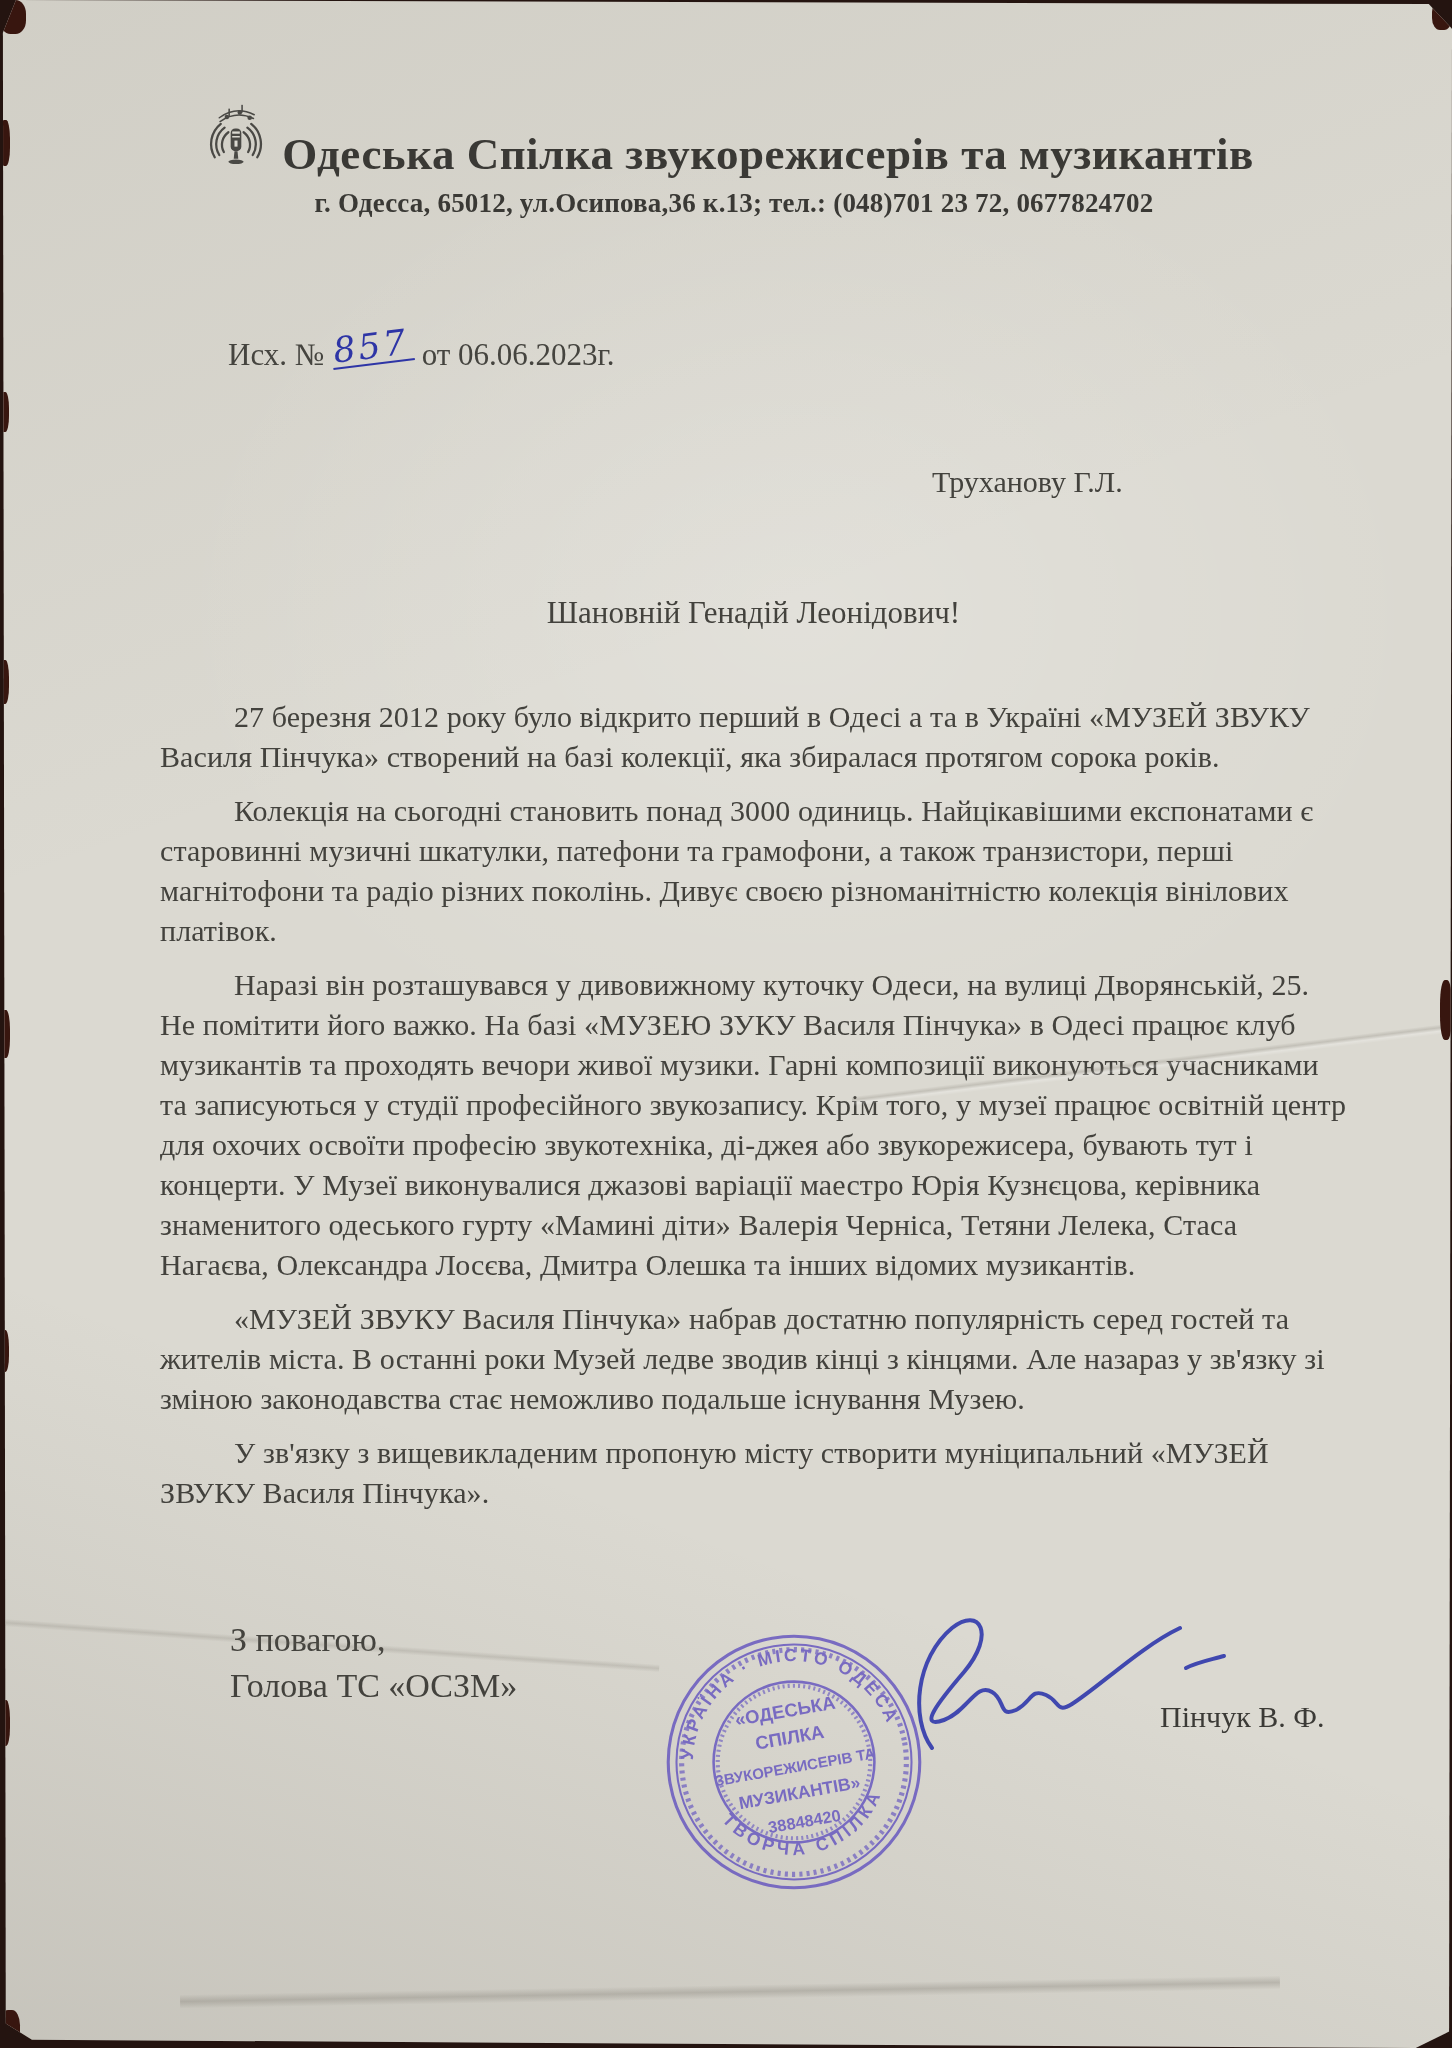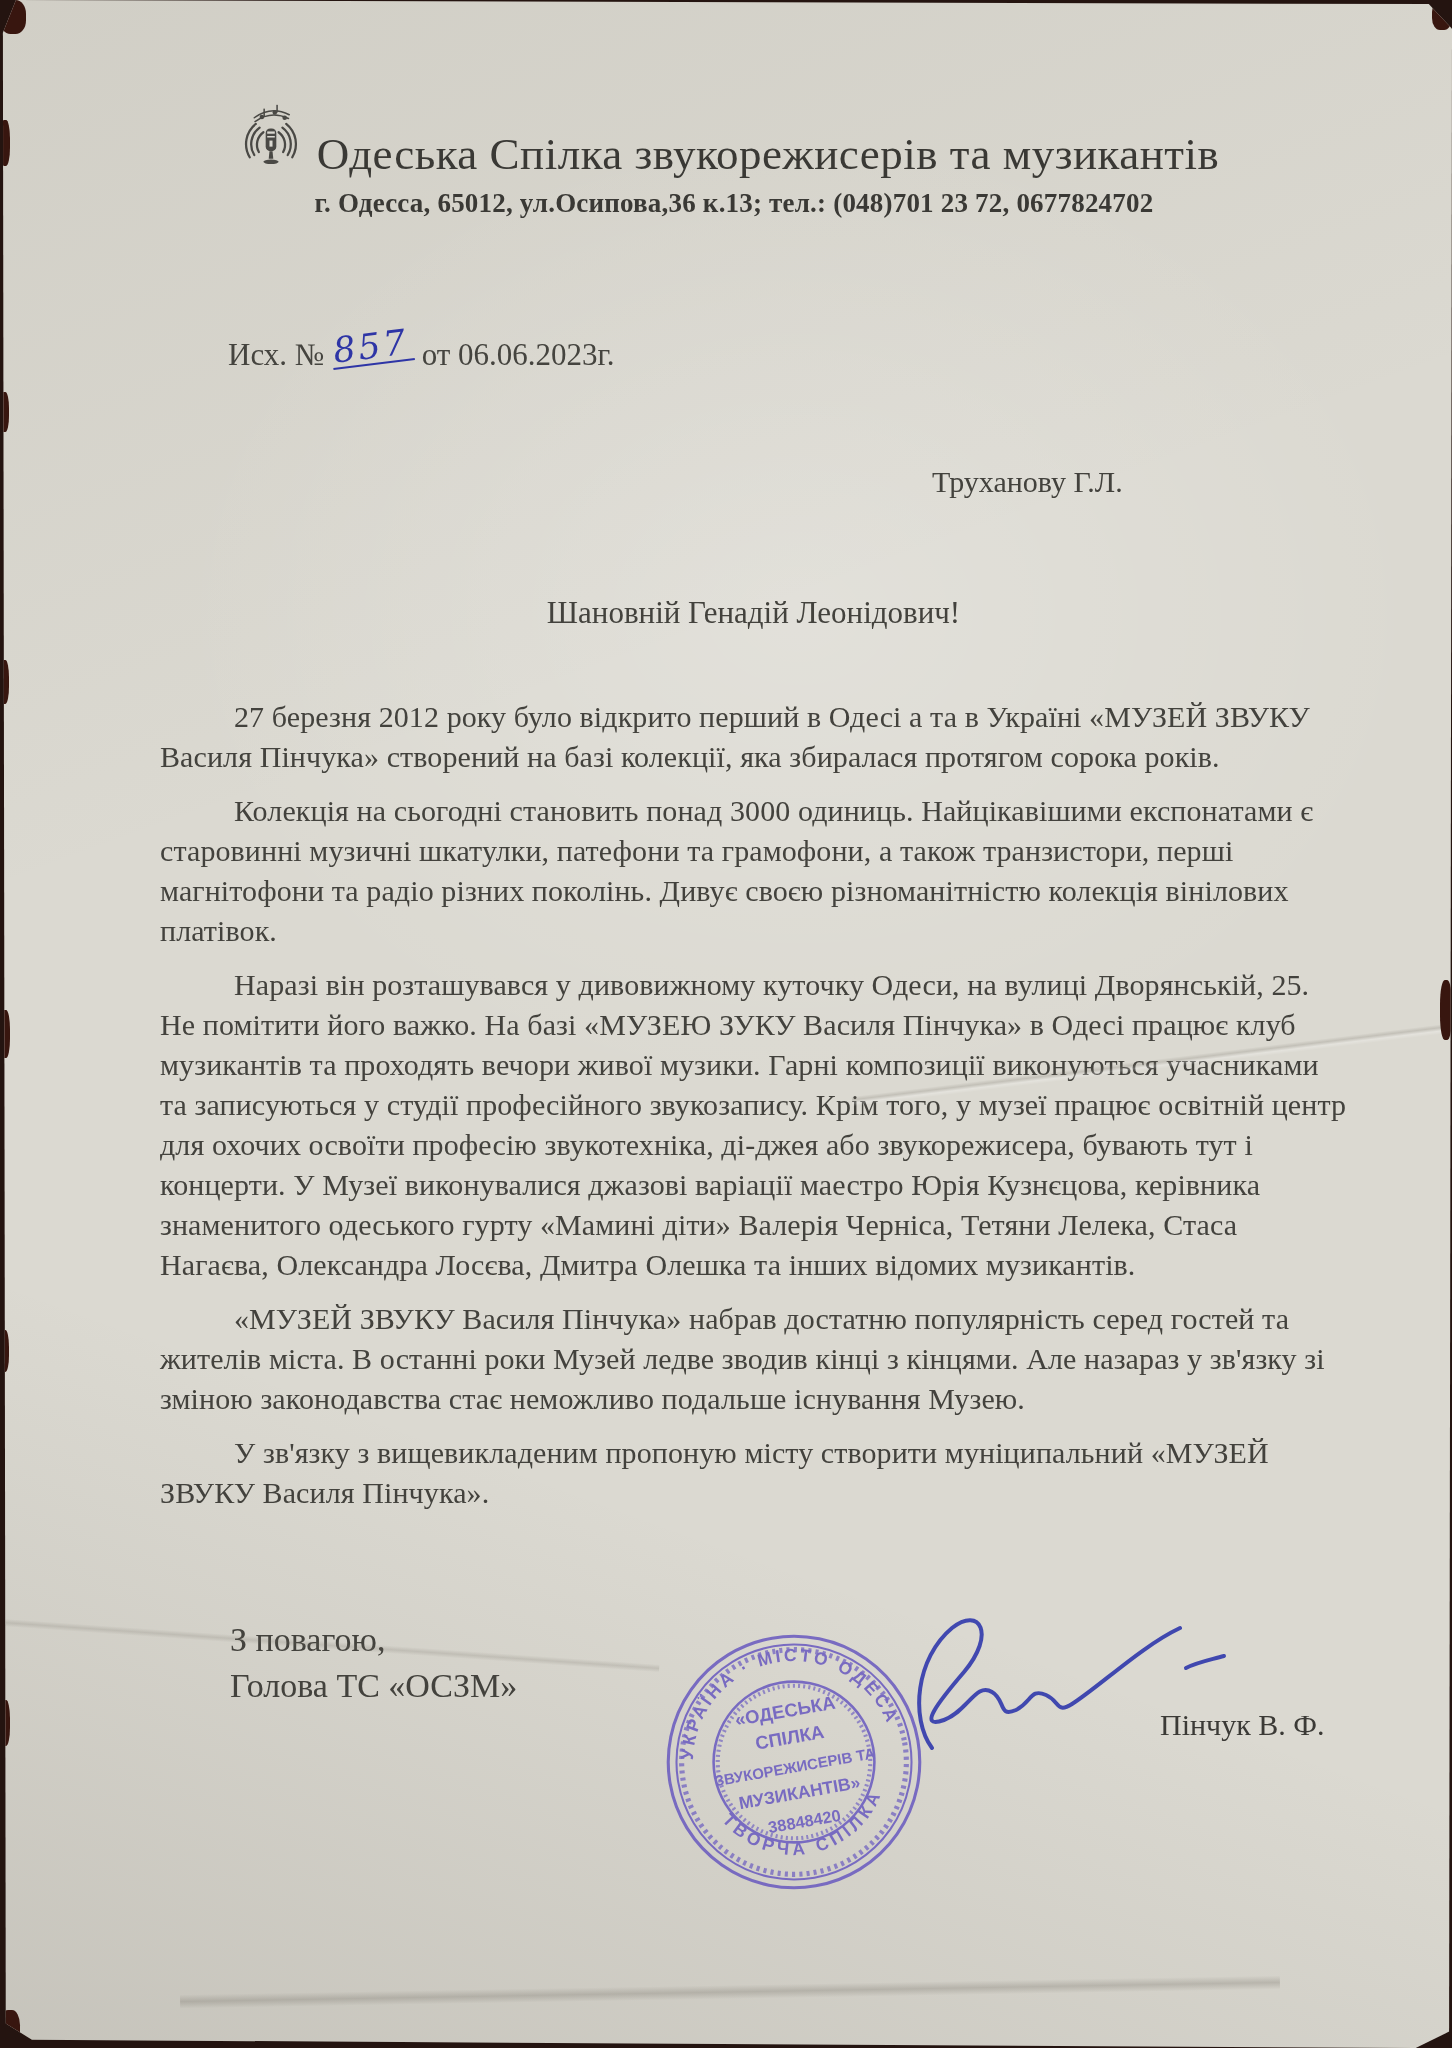--- a/index.html
+++ b/index.html
@@ -27,21 +27,21 @@
     background:linear-gradient(to bottom,rgba(0,0,0,0),rgba(110,105,95,.20),rgba(0,0,0,0));}
   .crease.c3{left:180px;top:1985px;width:1100px;height:14px;transform:rotate(-1deg);
     background:linear-gradient(to bottom,rgba(0,0,0,0),rgba(100,95,85,.25),rgba(0,0,0,0));}
   .speck{position:absolute;background:#38160f;border-radius:40%;}
 
   
   .org-header{padding-top:98px;text-align:center;}
   .org-title-row{display:flex;align-items:center;justify-content:center;gap:8px;}
   .org-logo{width:76px;height:76px;flex:0 0 auto;margin-top:-6px;}
   .org-title{
-    font-size:45px;font-weight:400;color:#3a3935;letter-spacing:0.5px;white-space:nowrap;margin-top:30px;
+    font-size:45px;font-weight:700;color:#3a3935;letter-spacing:0.5px;white-space:nowrap;margin-top:30px;
   }
   .org-address{
     margin-top:8px;font-size:27px;font-weight:700;color:#3a3935;letter-spacing:0.2px;padding-left:16px;
   }
 
   .content{padding:0 105px 0 160px;}
 
   .ref-line{margin:118px 0 0 68px;font-size:31px;color:#45443f;}
   .ref-number{
     color:#2e35a6;font-style:italic;font-size:35px;letter-spacing:3px;
@@ -58,21 +58,21 @@
   .para{
     font-size:30px;line-height:40px;color:#43423d;
     text-indent:74px;margin:0 0 14px 0;letter-spacing:0.1px;
   }
 
   .closing{margin:104px 0 0 70px;font-size:34px;line-height:46px;color:#43423d;}
 
   
   .stamp{position:absolute;left:660px;top:1628px;width:268px;height:268px;transform:rotate(-10deg);opacity:.88;}
   .sig{position:absolute;left:880px;top:1598px;width:360px;height:200px;}
-  .sig-name{position:absolute;left:1160px;top:1700px;font-size:30px;color:#3b3a36;margin-top:8px;}
+  .sig-name{position:absolute;left:1160px;top:1700px;font-size:30px;color:#3b3a36;}
 
   .stamp text{fill:#6c5dc0;font-family:"Liberation Sans","DejaVu Sans",sans-serif;font-weight:700;}
 </style>
 </head>
 <body>
 
 <div class="photo">
   <div class="paper">
 
     <div class="crease c1"></div>

